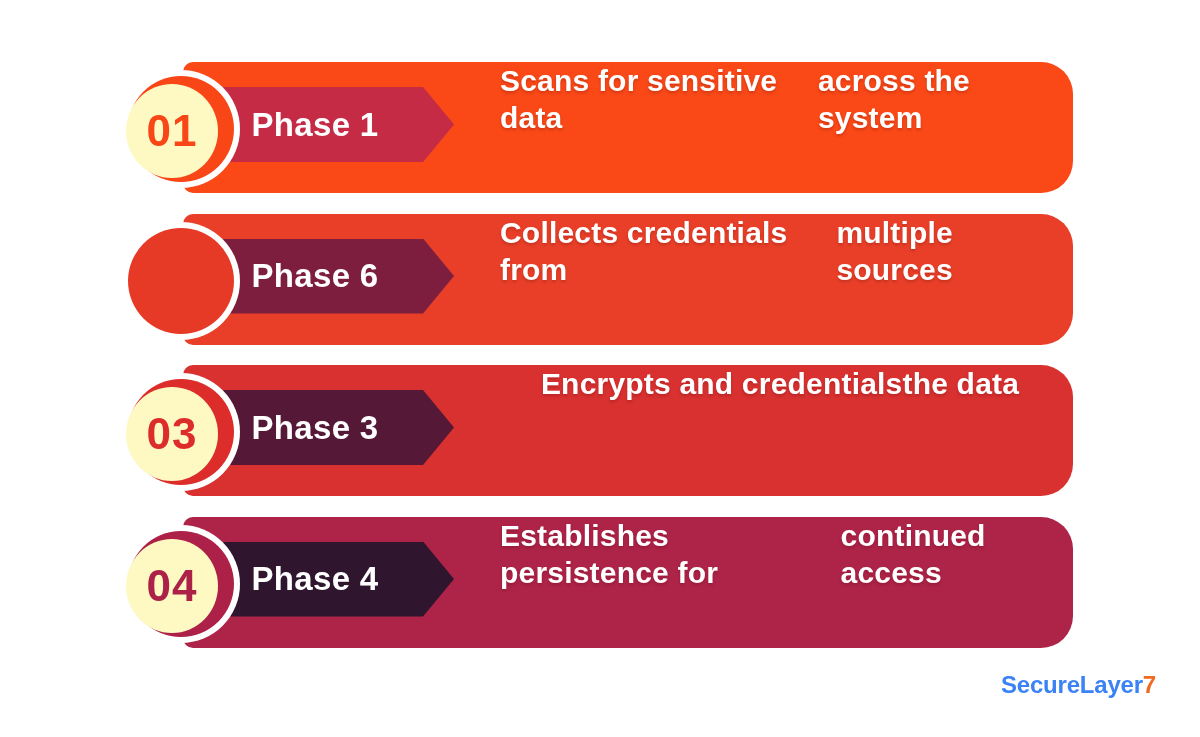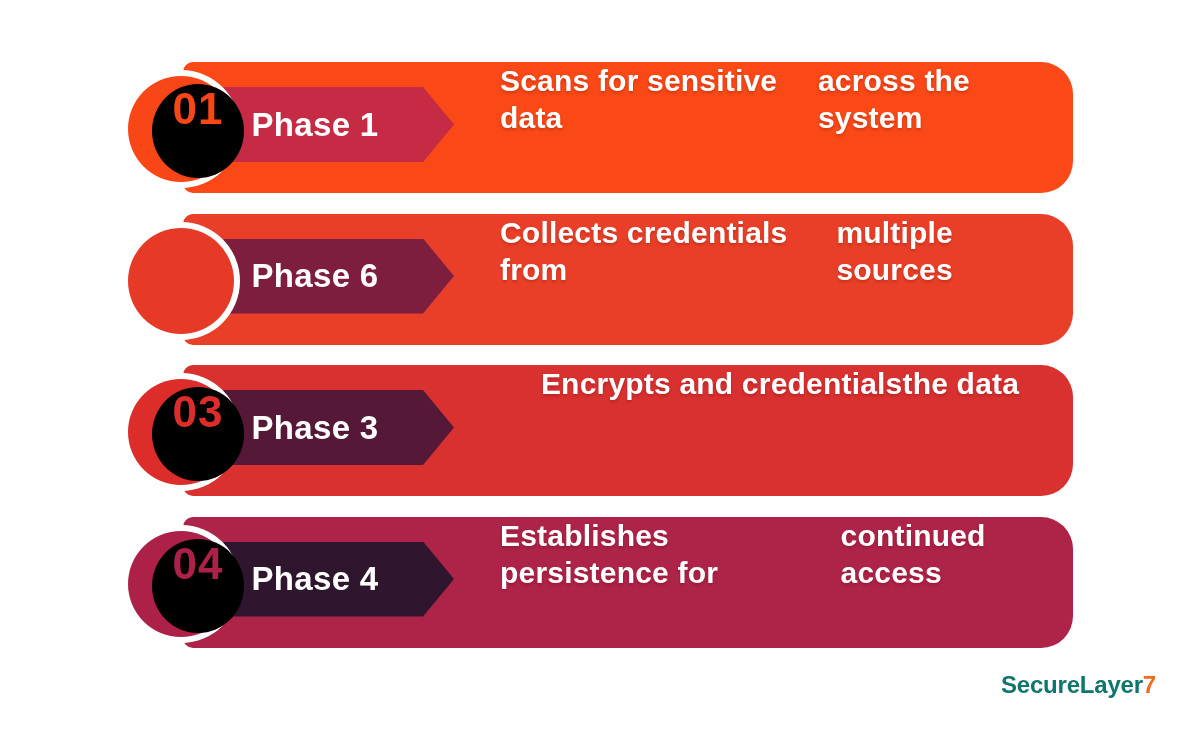--- a/index.html
+++ b/index.html
@@ -75,28 +75,28 @@
     background: #ffffff;
   }
   .badge-ring {
     position: absolute;
     inset: 6px;
     border-radius: 50%;
     background: var(--ring);
   }
   .badge-inner {
     position: absolute;
-    left: 30px;
+    left: 4px;
     top: 14px;
     width: 92px;
     height: 94px;
     border-radius: 50%;
-    background: #000000;
+    background: #fef9c3;
     display: flex;
-    align-items: flex-start;
+    align-items: center;
     justify-content: center;
   }
   .badge-number {
     font-weight: bold;
     font-size: 44px;
     letter-spacing: 1px;
     color: var(--num);
   }
   .logo {
     position: absolute;
@@ -169,15 +169,15 @@
     </div>
     <div class="badge">
       <div class="badge-ring"></div>
       <div class="badge-inner">
         <span class="badge-number">04</span>
       </div>
     </div>
   </div>
     </div>
   <div class="logo">
-    <span style="color: #0f766e;">SecureLayer</span><span style="color: rgb(241, 106, 33);">7</span>
+    <span style="color: #3b82f6;">SecureLayer</span><span style="color: rgb(241, 106, 33);">7</span>
   </div>
 </div>
 
 </body></html>

